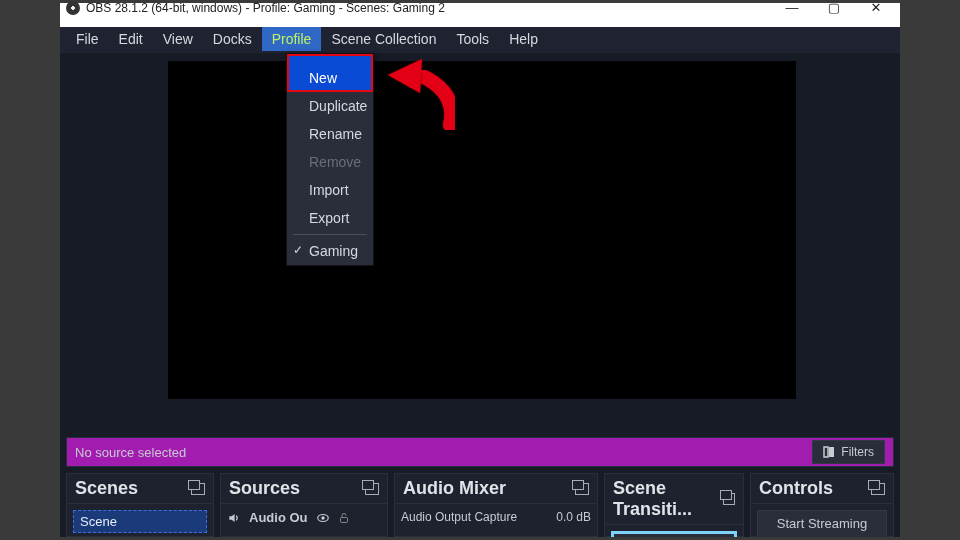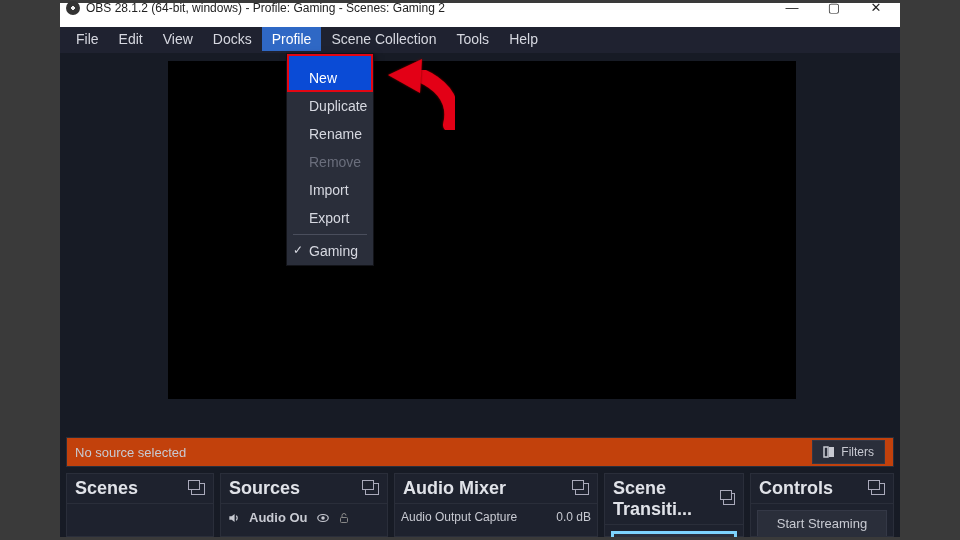--- a/index.html
+++ b/index.html
@@ -6,30 +6,30 @@
 body { background: #3a3a3a; width: 960px; height: 540px; overflow: hidden; }
 .window { position: absolute; top: 3px; left: 60px; width: 840px; height: 534px; background: #171b25; }
 .titlebar { height: 24px; background: #fff; color: #222; display: flex; align-items: flex-end; padding: 12px 6px; font-size: 12px; }
 .titlebar .icon { width: 14px; height: 14px; border-radius: 50%; background: #333; margin-right: 6px; display: flex; align-items: center; justify-content: center; }
 .titlebar .icon::after { content: ""; width: 6px; height: 6px; border-radius: 50%; background: radial-gradient(#eee 0 40%, #333 41%); }
 .titlebar .title { flex: 1; }
 .winbtns { display: flex; gap: 18px; margin-right: 6px; }
 .winbtn { width: 24px; text-align: center; font-size: 13px; cursor: default; }
 .menubar { height: 26px; background: #1f2230; display: flex; align-items: flex-start; padding: 0 6px; font-size: 14px; color: #d6d8e0; }
 .menuitem { padding: 4px 10px; display: flex; align-items: center; cursor: default; }
-.menuitem.active { background: #2f68c5; color: #ffffff; }
+.menuitem.active { background: #2f68c5; color: #bef264; }
 .preview { position: absolute; top: 58px; left: 108px; width: 628px; height: 338px; background: #000; }
 .dropdown { position: absolute; top: 50px; left: 226px; width: 88px; background: #2a2e3a; border: 1px solid #121318; box-shadow: 2px 2px 6px rgba(0,0,0,.5); z-index: 10; }
 .dditem { padding: 6px 12px 6px 22px; font-size: 14px; color: #d6d8e0; position: relative; cursor: default; }
 .dditem.disabled { color: #6a6e7c; }
 .dditem.checked::before { content: "✓"; position: absolute; left: 6px; font-size: 12px; color: #d6d8e0; }
 .dditem.highlighted { background: #0a4bd6; color: #fff; border: 2px solid #e30613; padding: 14px 10px 4px 20px; }
 .ddsep { height: 1px; background: #4a4e5c; margin: 2px 6px; }
 .arrow { position: absolute; top: 54px; left: 320px; z-index: 11; pointer-events: none; }
-.status-row { position: absolute; top: 434px; left: 6px; right: 6px; height: 30px; display: flex; align-items: center; gap: 8px; background: #c2410c; border: 1px solid #2a2e3a; padding: 0 8px; font-size: 13px; color: #c8cad2; }
+.status-row { position: absolute; top: 434px; left: 6px; right: 6px; height: 30px; display: flex; align-items: center; gap: 8px; background: #a21caf; border: 1px solid #2a2e3a; padding: 0 8px; font-size: 13px; color: #c8cad2; }
 .status-row .spacer { flex: 1; }
 .sbtn { background: #2a2e3a; border: 1px solid #343846; padding: 4px 10px; display: flex; align-items: center; gap: 6px; color: #c8cad2; font-size: 12px; }
 .docks { position: absolute; top: 470px; left: 6px; right: 6px; bottom: 0; display: flex; gap: 6px; }
 .dock { background: #1e222e; border: 1px solid #2a2e3a; display: flex; flex-direction: column; }
 .dock-header { display: flex; align-items: center; justify-content: space-between; padding: 4px 8px; font-size: 18px; color: #e0e2e8; font-weight: 600; border-bottom: 1px solid #2a2e3a; }
 .dock-body { flex: 1; padding: 6px 6px; font-size: 13px; color: #c8cad2; overflow: hidden; }
 .scene-item { border: 1.5px dashed #3d6de0; background: #1a3a7a; padding: 3px 6px; color: #e6eefc; }
 .src-row { display: flex; align-items: center; gap: 8px; font-weight: bold; }
 .mixer-row { display: flex; justify-content: space-between; font-size: 12px; }
 .fade-select { background: #2a2e3a; border: 3px solid #7dd3fc; padding: 3px 6px; display: flex; justify-content: space-between; align-items: center; color: #c8cad2; width: 100%; }
@@ -100,20 +100,23 @@
     </div>
   </div>
 
   <div class="docks">
 
     <div class="dock" style="width:148px">
       <div class="dock-header">
         <span>Scenes</span>
         <span class="pop-icon"></span>
       </div>
+      <div class="dock-body">
+        <div class="scene-item">Scene</div>
+      </div>
     </div>
 
     <div class="dock" style="width:168px">
       <div class="dock-header">
         <span>Sources</span>
         <span class="pop-icon"></span>
       </div>
       <div class="dock-body">
         <div class="src-row">
           <svg width="14" height="14" viewBox="0 0 24 24">

